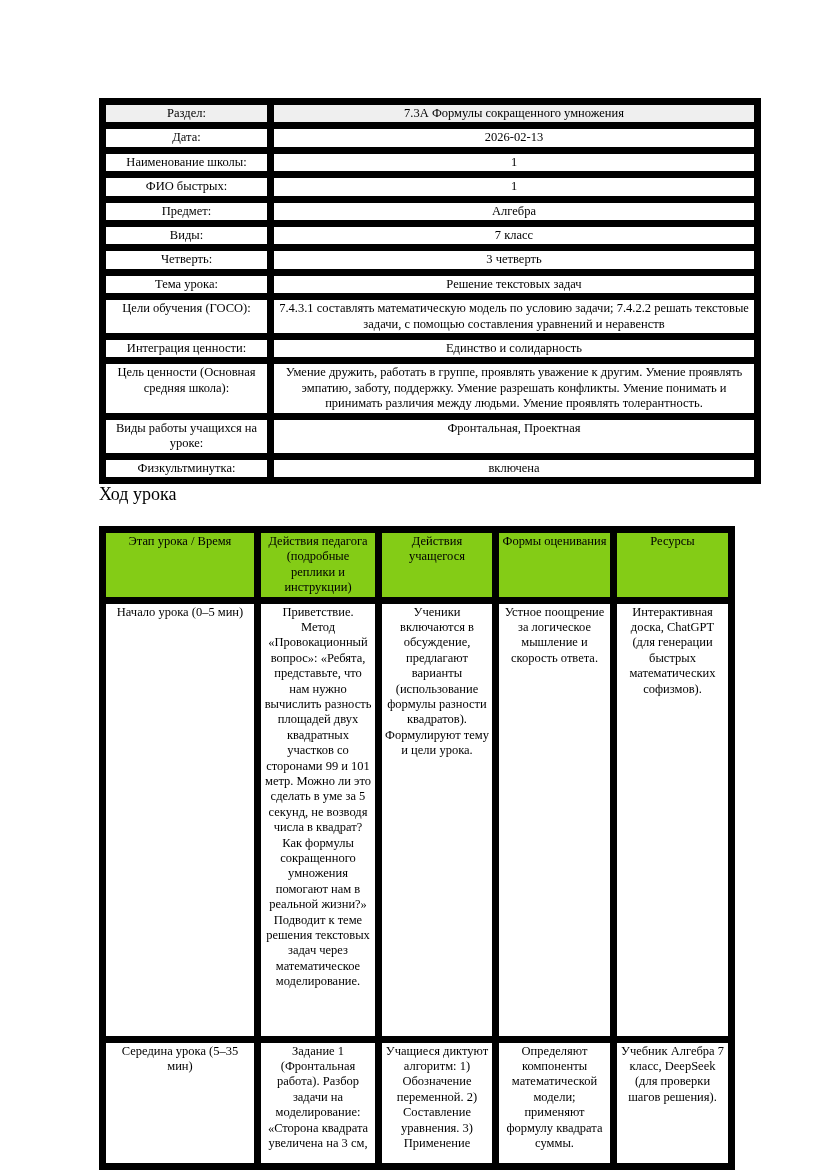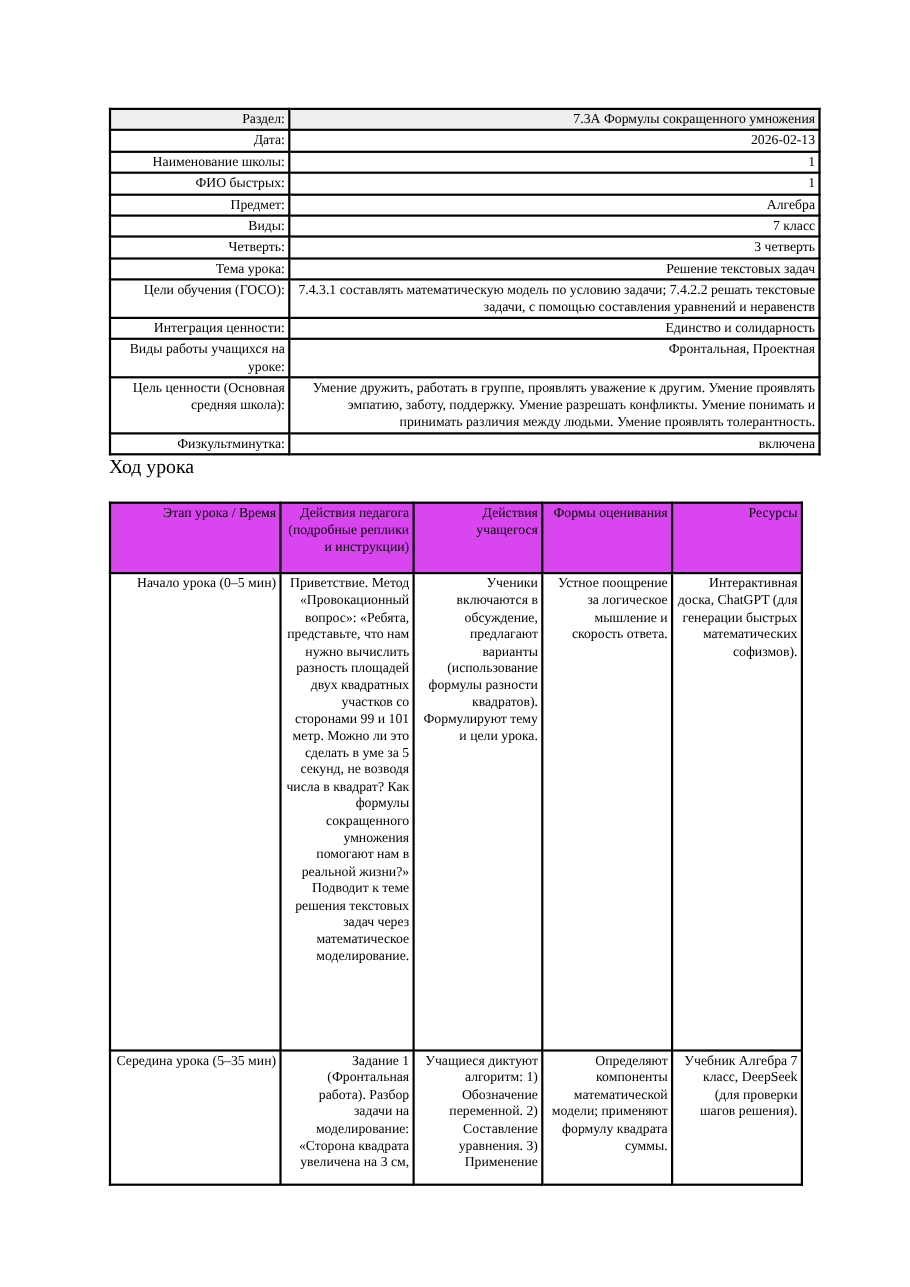--- a/index.html
+++ b/index.html
@@ -39,27 +39,27 @@
     white-space: nowrap;
   }
 
   table {
     border-collapse: collapse;
     width: 629px;
     table-layout: fixed;
   }
 
   td, th {
-    border: 2px solid #000000;
+    border: 7px solid #000000;
     vertical-align: top;
     padding: 1px 3px 1px 3px;
     font-size: 12.5px;
     line-height: 15.4px;
     font-weight: normal;
-    text-align: right;
+    text-align: center;
     word-wrap: break-word;
     overflow-wrap: break-word;
     hyphens: none;
   }
 
   
   .info-table td.label { width: 155px; }
   .info-table td.value { width: 474px; }
   .info-table tr.shaded td { background: #efefef; }
 
@@ -70,21 +70,21 @@
   }
 
   
   .flow-table { width: 629px; }
   .flow-table col.c1 { width: 155px; }
   .flow-table col.c2 { width: 121px; }
   .flow-table col.c3 { width: 117px; }
   .flow-table col.c4 { width: 118px; }
   .flow-table col.c5 { width: 118px; }
 
-  .flow-table thead td { background: #d946ef; }
+  .flow-table thead td { background: #84cc16; }
   .flow-table tbody td { background: #ffffff; }
 
   .flow-table thead td { height: 60px; }
   .row-start td { height: 430px; }
   .row-middle td { height: 118px; }
 </style>
 </head>
 <body>
 
 <div class="page">
@@ -127,26 +127,26 @@
         </tr>
         <tr>
           <td class="label">Цели обучения (ГОСО):</td>
           <td class="value">7.4.3.1 составлять математическую модель по условию задачи; 7.4.2.2 решать текстовые задачи, с помощью составления уравнений и неравенств</td>
         </tr>
         <tr>
           <td class="label">Интеграция ценности:</td>
           <td class="value">Единство и солидарность</td>
         </tr>
         <tr>
+          <td class="label">Цель ценности (Основная средняя школа):</td>
+          <td class="value">Умение дружить, работать в группе, проявлять уважение к другим. Умение проявлять эмпатию, заботу, поддержку. Умение разрешать конфликты. Умение понимать и принимать различия между людьми. Умение проявлять толерантность.</td>
+        </tr>
+        <tr>
           <td class="label">Виды работы учащихся на уроке:</td>
           <td class="value">Фронтальная, Проектная</td>
-        </tr>
-        <tr>
-          <td class="label">Цель ценности (Основная средняя школа):</td>
-          <td class="value">Умение дружить, работать в группе, проявлять уважение к другим. Умение проявлять эмпатию, заботу, поддержку. Умение разрешать конфликты. Умение понимать и принимать различия между людьми. Умение проявлять толерантность.</td>
         </tr>
         <tr>
           <td class="label">Физкультминутка:</td>
           <td class="value">включена</td>
         </tr>
       </tbody>
     </table>
 
     <p class="section-label">Ход урока</p>
 

